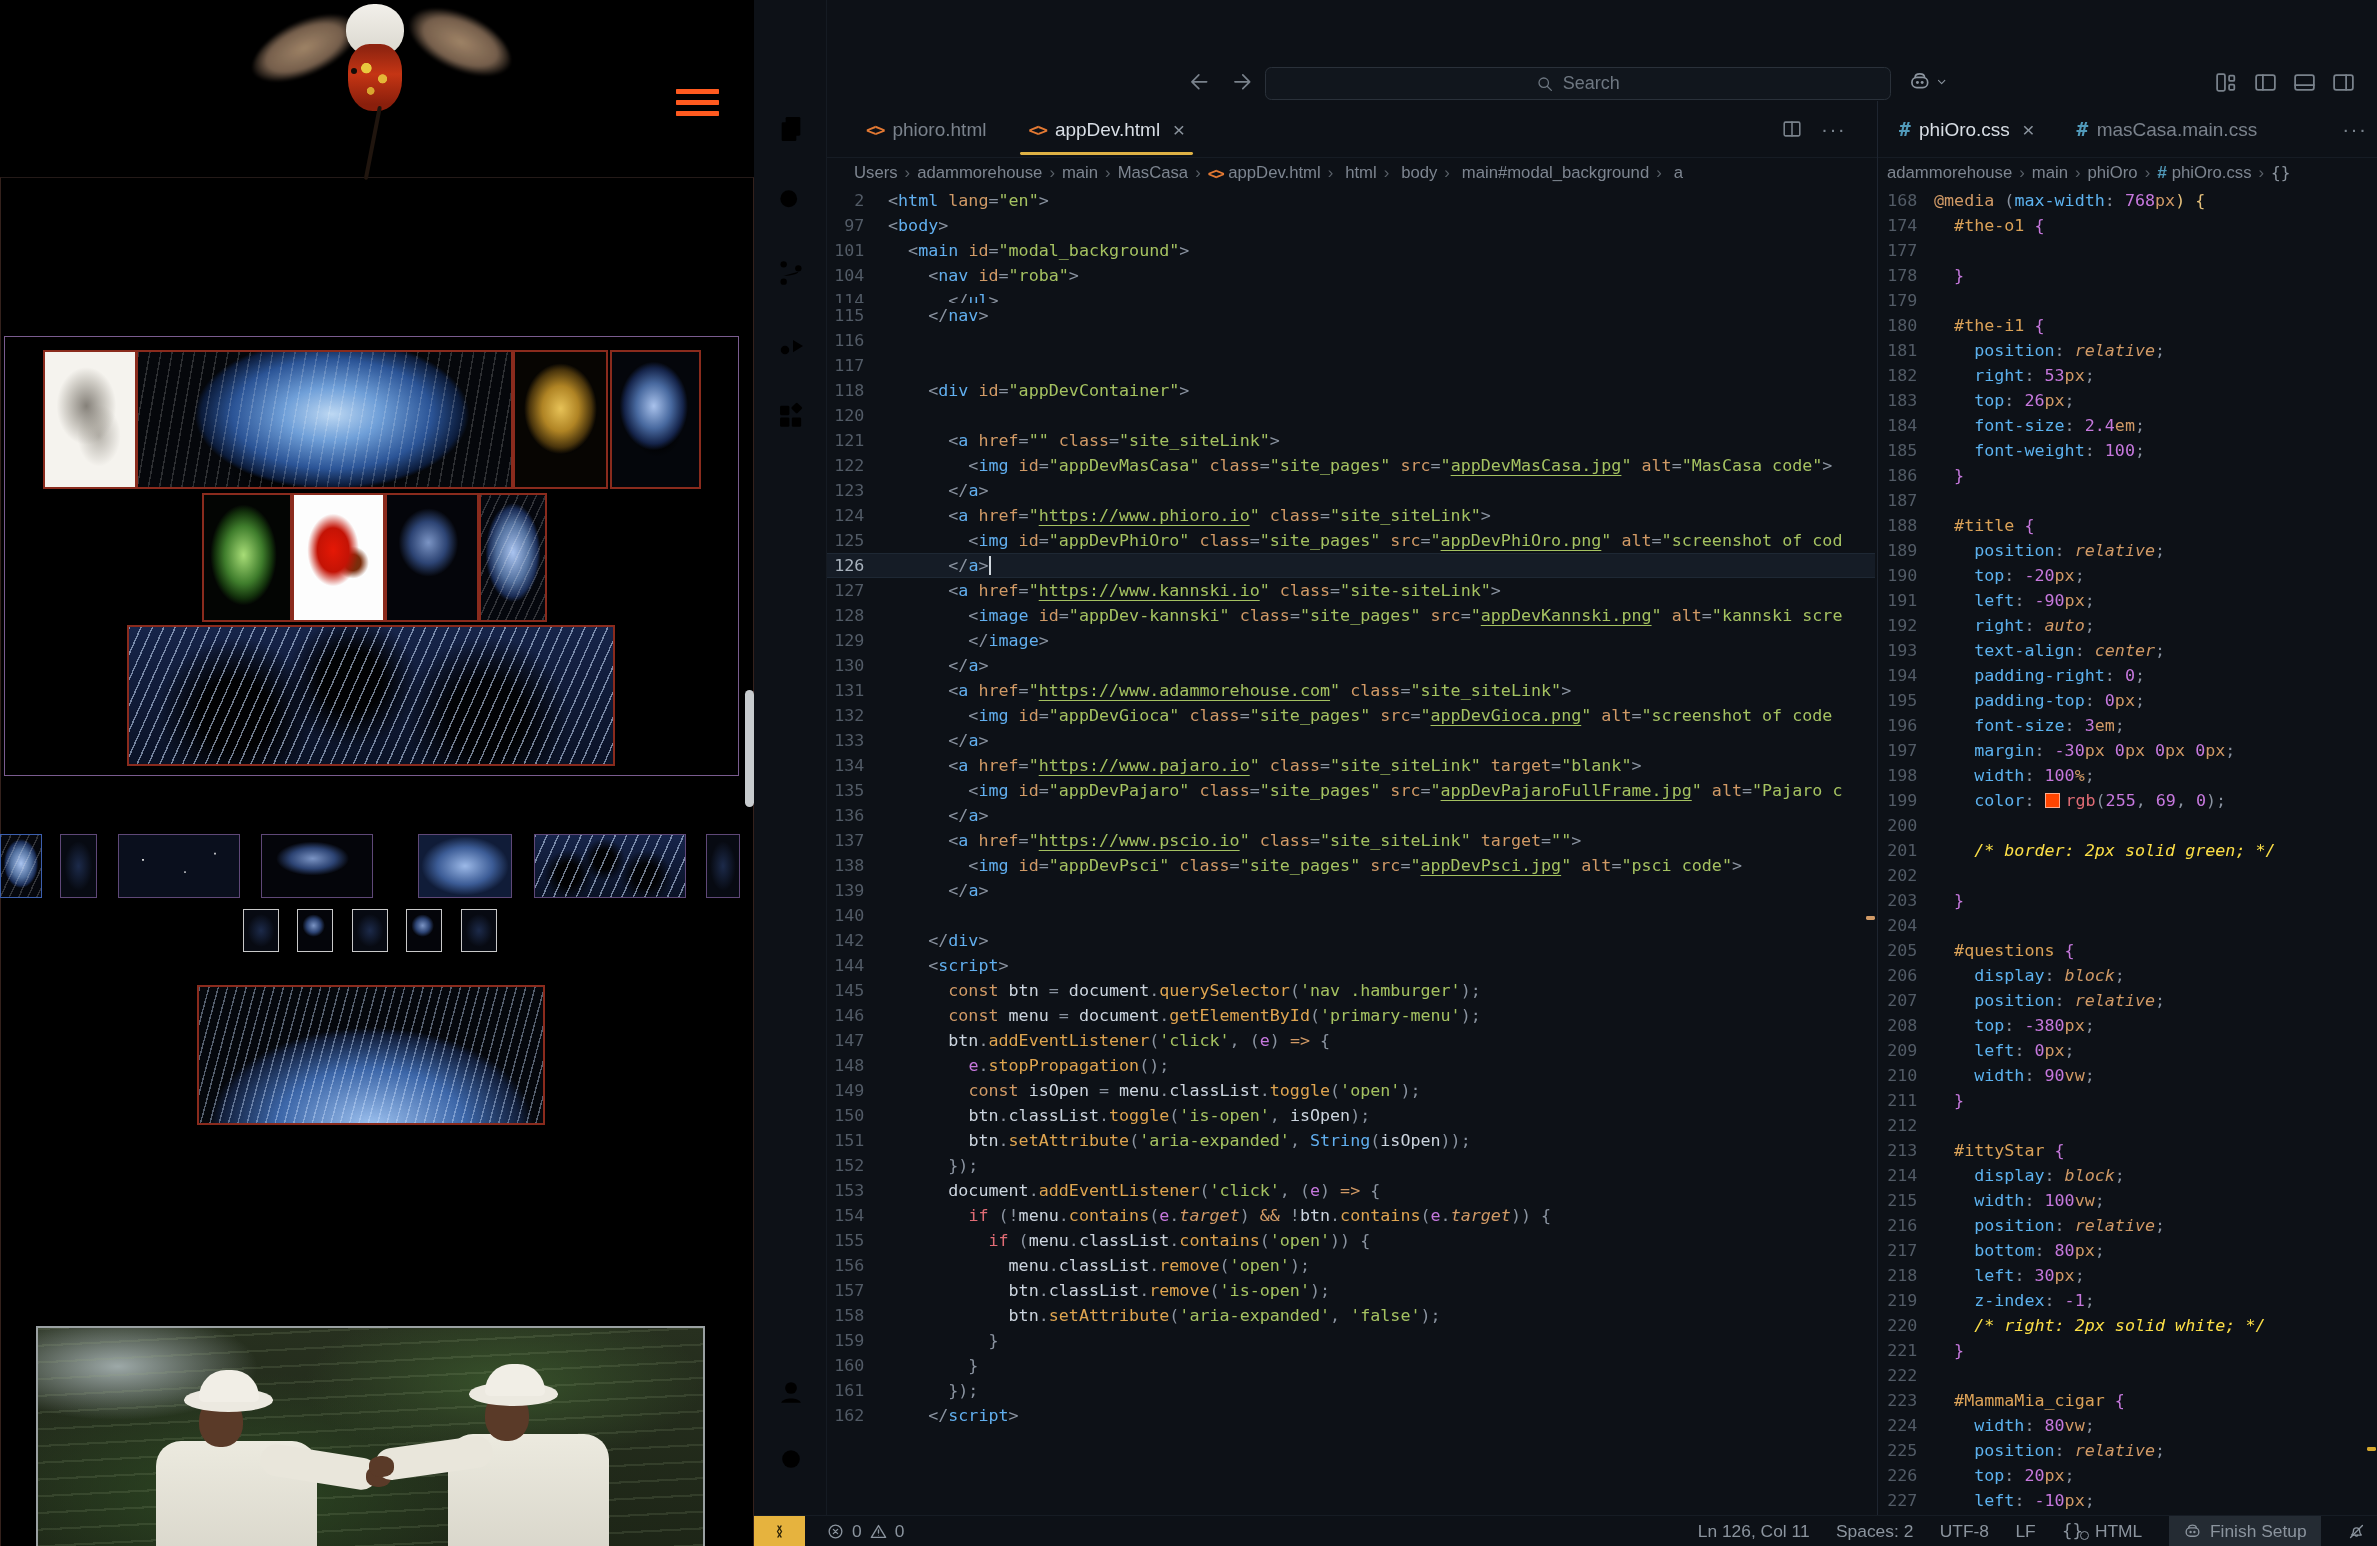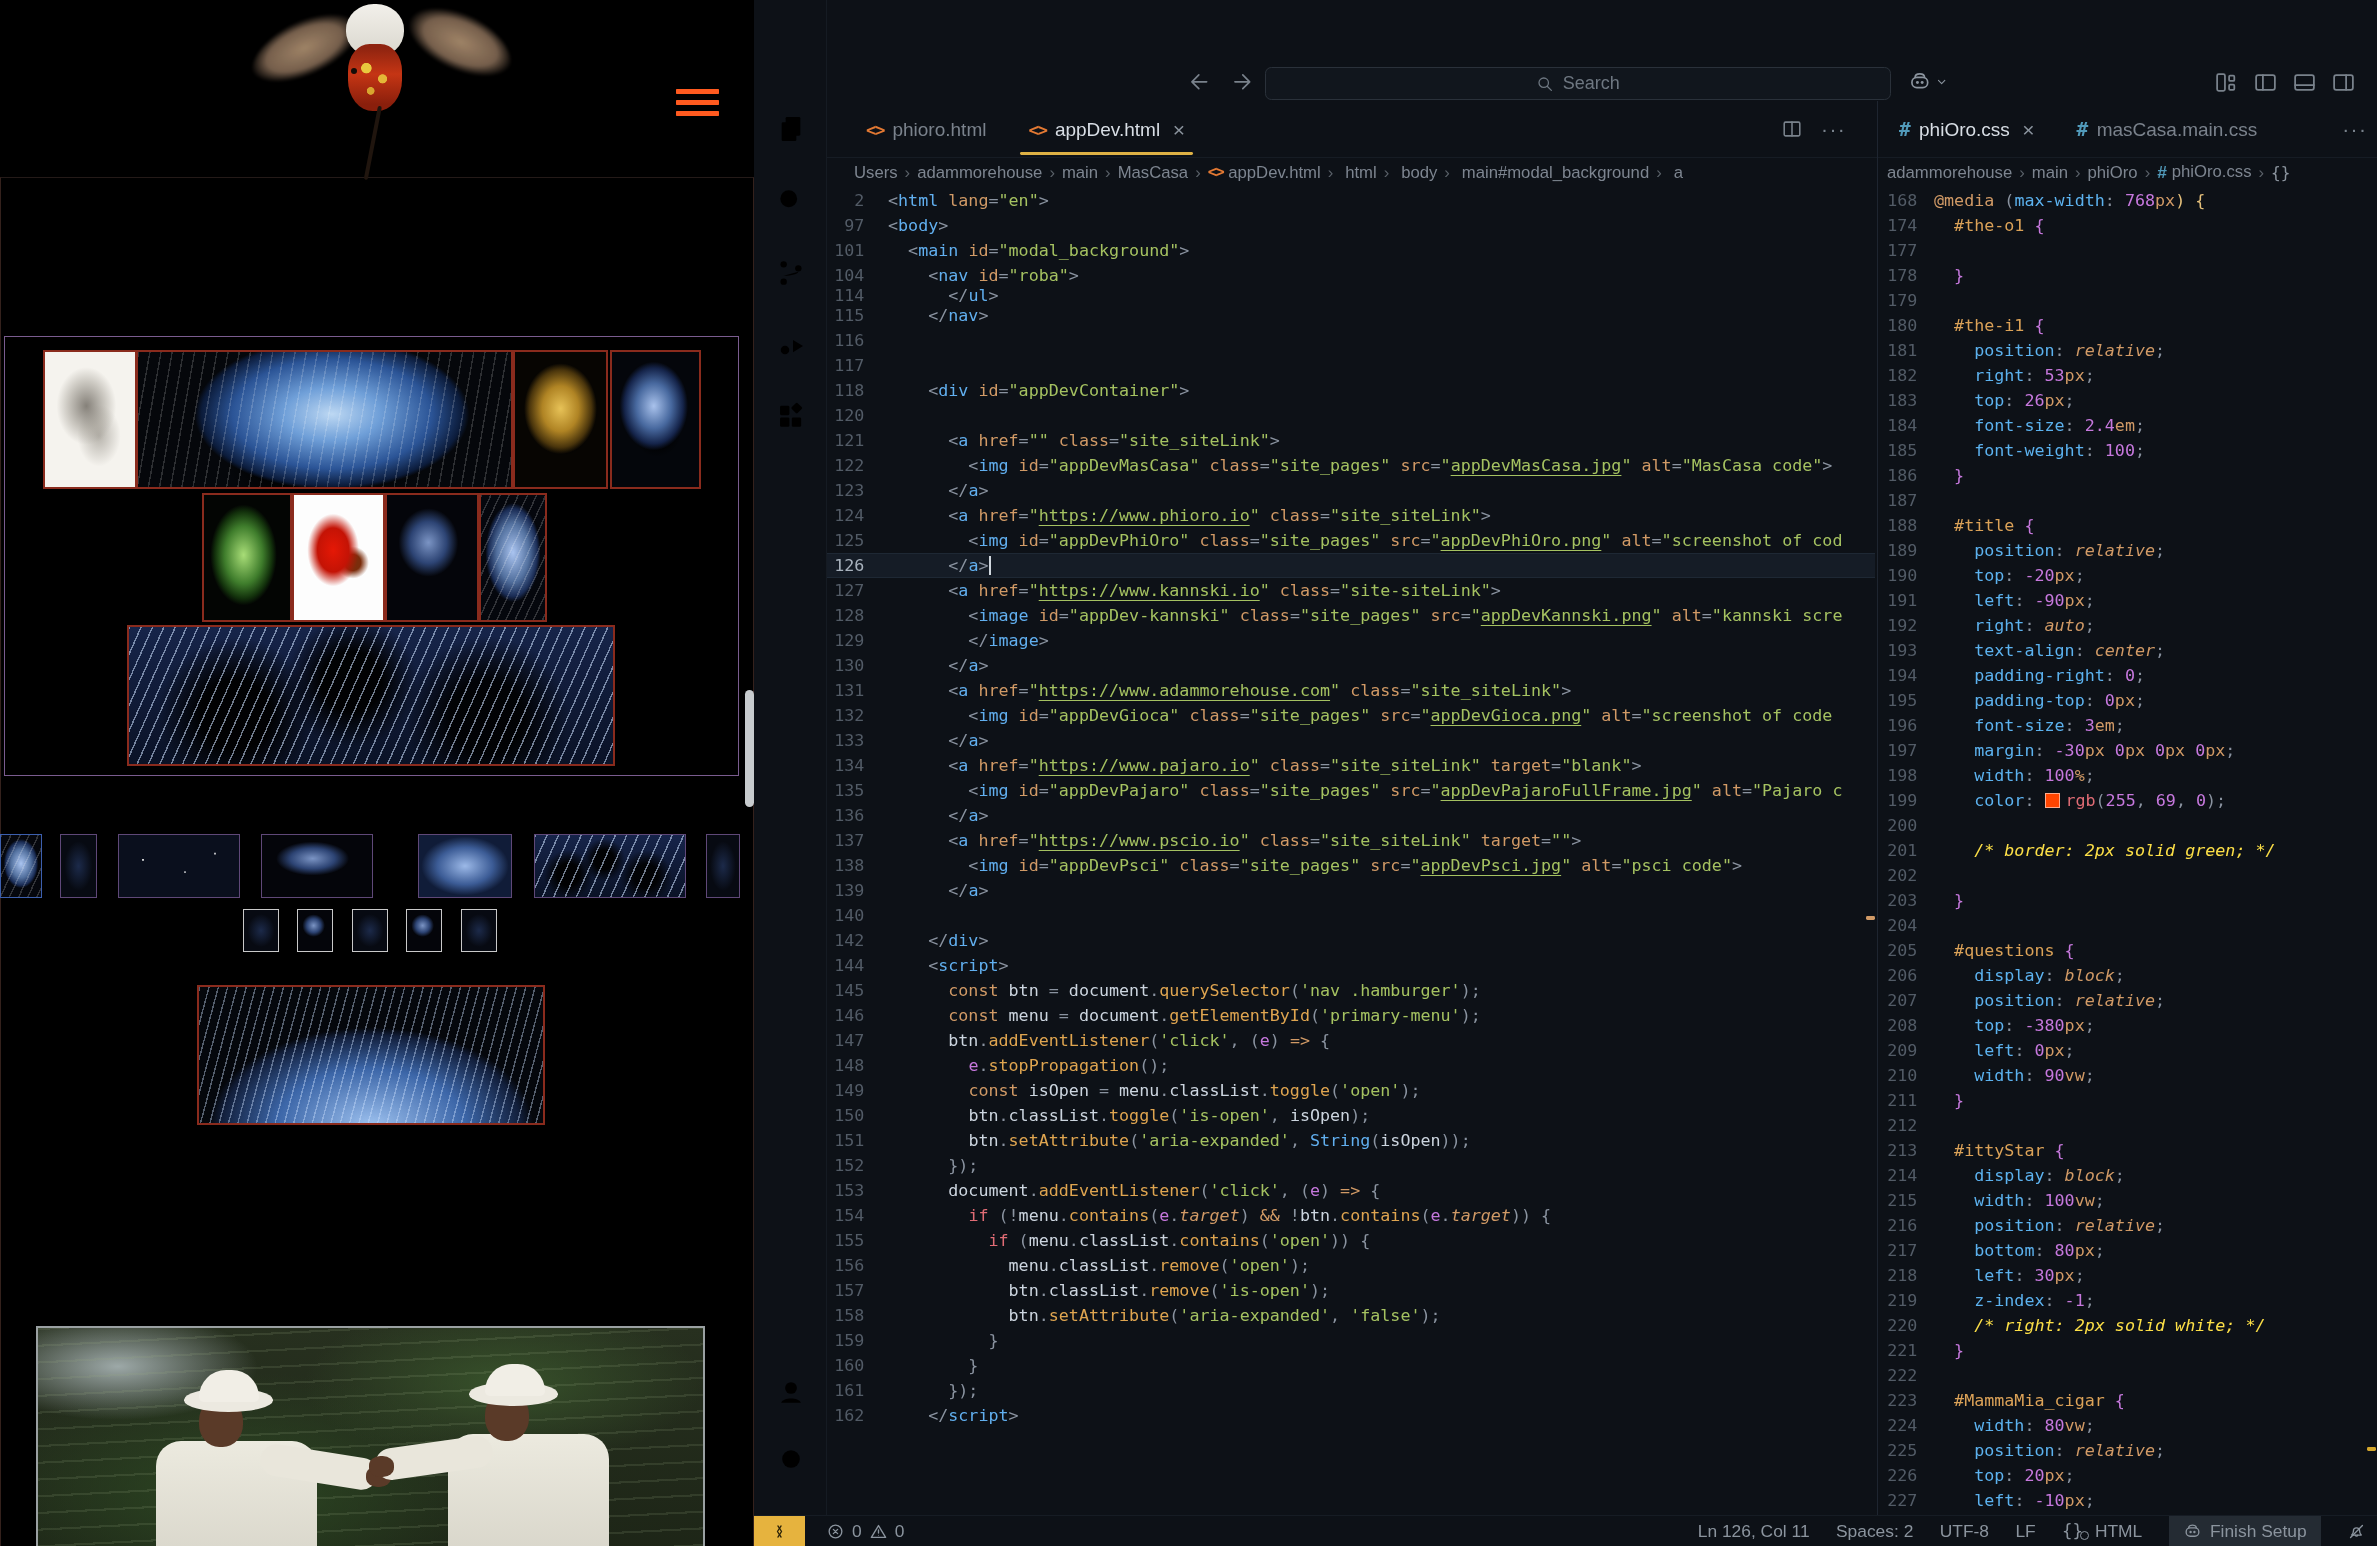--- a/index.html
+++ b/index.html
@@ -164,32 +164,32 @@
   .tab .ficon.hash { color:#519aba; font-size:19.5px; }
   .tab .close { color:#8b949e; font-size:21px; margin-left:4.2px; cursor:pointer; }
   .group-actions { position:absolute; top:14px; display:flex; gap:18px; color:#79828c; }
   .ga-left { left:954px; } .ga-right { right:9.7px; }
   .group-actions .icon svg { width:22px; height:22px; }
   .group-actions .more { font-size:21px; letter-spacing:1.4px; color:#79828c; line-height:28px; cursor:pointer; }
 
   
   .crumbs { position:absolute; top:158px; height:29px; display:flex; align-items:center; gap:7px; font-size:16.7px; color:#7d8590; white-space:nowrap; overflow:hidden; }
   .crumbs-left { left:854px; width:1022px; } .crumbs-right { left:1887px; width:487px; }
-  .crumb { display:flex; align-items:flex-start; gap:4.9px; cursor:pointer; }
+  .crumb { display:flex; align-items:flex-end; gap:4.9px; cursor:pointer; }
   .crumb .cicon.code { color:#e37933; font-family:"DejaVu Sans Mono", monospace; font-weight:bold; font-size:15.3px; letter-spacing:-1.4px; }
   .crumb .cicon.hash { color:#519aba; font-weight:bold; font-size:17.4px; }
   .crumb .cicon.braces { color:#8b949e; font-family:"DejaVu Sans Mono", monospace; font-size:16px; }
   .crumb-sep { color:#596068; font-size:16.7px; }
 
   
   .editor { position:absolute; top:188px; height:1328px; overflow:hidden; font-family:"DejaVu Sans Mono", monospace; font-size:16.7px; }
   .editor-left { left:827px; width:1048px; }
   .editor-right { left:1880px; width:498px; }
   .crow { display:flex; height:25px; line-height:25px; white-space:pre; }
-  .crow.squeeze { height:15.3px; overflow:hidden;align-items:center; }
+  .crow.squeeze { height:15.3px; overflow:hidden; }
   .crow.current { background:#151c26; box-shadow:0 -0.7px 0 #222c3a inset, 0 0.7px 0 #222c3a inset; }
   .ln { flex:0 0 auto; text-align:right; color:#525b66; }
   .editor-left .ln { width:61px; padding-right:23.6px; }
   .editor-right .ln { width:54px; padding-right:16.7px; }
   .crow.current .ln { color:#a8b2bd; }
   .ct { flex:0 0 auto; }
   .cursor { display:inline-block; width:2.1px; height:19px; background:#d0d7de; vertical-align:-3.5px; margin-left:0.7px; }
   .swatch { display:inline-block; width:15.3px; height:15.3px; vertical-align:-2.1px; margin-right:5.6px; border:1.4px solid rgba(255,255,255,.55); }
 
   .tk-p   { color:#8a93a0; } .tk-tag { color:#61afef; } .tk-attr{ color:#d19a66; }

